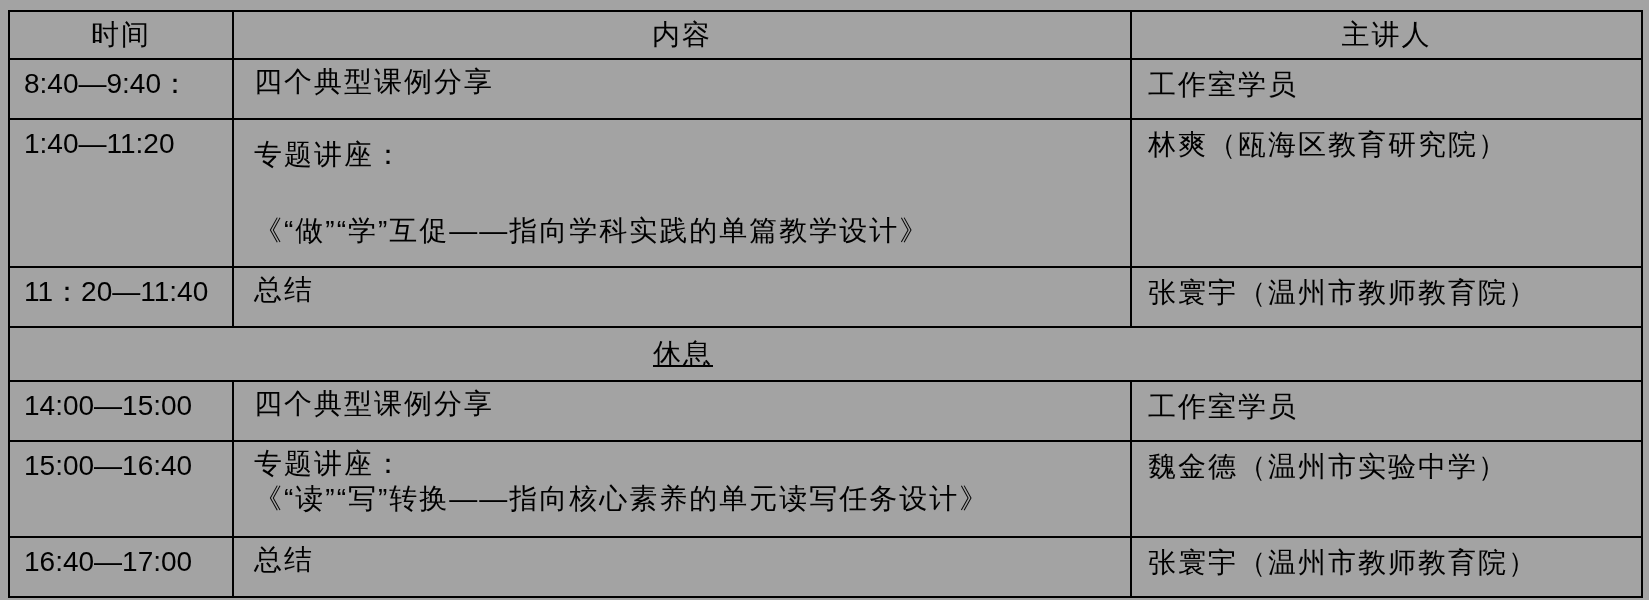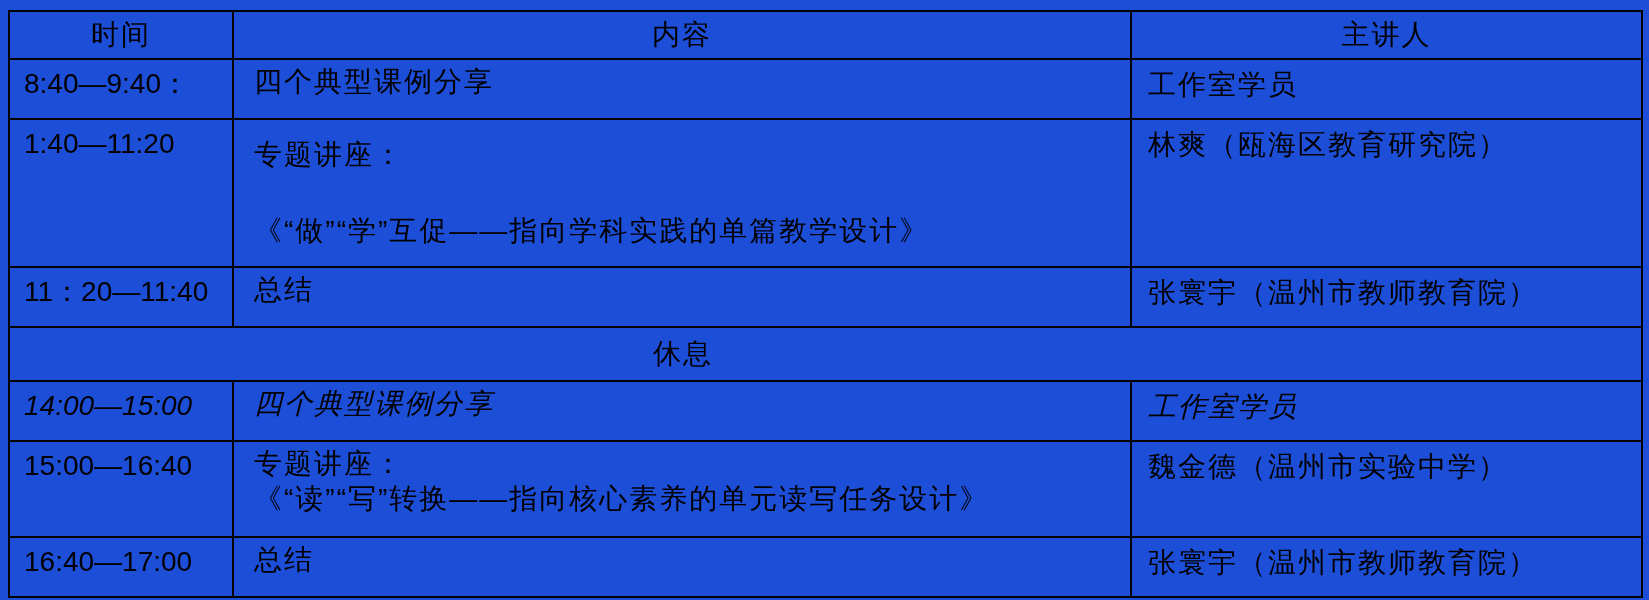--- a/index.html
+++ b/index.html
@@ -1,20 +1,20 @@
 <!DOCTYPE html>
 <html><head>
 <meta charset="utf-8">
 <style>
   html, body { margin: 0; padding: 0; background: #ffffff; }
   .canvas {
     position: relative;
     width: 1649px;
     height: 600px;
-    background: #1d4ed8;
+    background: #a3a3a3;
     font-family: "Liberation Sans", "DejaVu Sans", sans-serif;
     color: #000000;
     overflow: hidden;
   }
   table.schedule {
     position: absolute;
     left: 8px;
     top: 10px;
     width: 1633px;
     border-collapse: collapse;
@@ -34,40 +34,40 @@
   tr.r-header th {
     vertical-align: middle;
     text-align: center;
     letter-spacing: 2px;
   }
   tr.r-header  { height: 48px; }
   tr.r1 { height: 50px; }
   tr.r2 { height: 148px; }
   tr.r3 { height: 57px; }
   tr.r-break { height: 54px; }
-  tr.r5 { height: 54px; font-style: italic; }
+  tr.r5 { height: 54px; }
   tr.r6 { height: 96px; }
   tr.r7 { height: 49px; margin-top: 40px; }
 
   td.cell-time    { padding: 6px 4px 4px 14px; line-height: 36px; white-space: nowrap; }
   td.cell-content { padding: 4px 4px 0 20px; letter-spacing: 2px; }
   td.cell-speaker { padding: 6px 4px 14px 16px; letter-spacing: 2px; }
 
   td.cell-content .line { line-height: 36px; min-height: 36px; }
   tr.r2 td.cell-content { padding-top: 16px; }
   tr.r2 td.cell-content .line { line-height: 38px; min-height: 38px; }
   tr.r6 td.cell-content .line { line-height: 35px; min-height: 35px; }
   tr.r1 td.cell-content, tr.r3 td.cell-content,
   tr.r5 td.cell-content, tr.r7 td.cell-content { line-height: 36px; }
 
   td.break-cell { padding: 0; }
   .break-inner { display: flex; padding-top: 8px; }
   .break-inner .seg { display: block; line-height: 36px; letter-spacing: 2px; }
   .break-inner .s1 { width: 224px; }
-  .break-inner .s2 { width: 898px; text-align: center; }
+  .break-inner .s2 { width: 898px; text-align: center; text-decoration: underline; }
   .break-inner .s3 { width: 507px; }
 </style>
 </head>
 <body>
 
 <div class="canvas">
   <table class="schedule">
     <colgroup>
       <col class="c1">
         <col class="c2">

